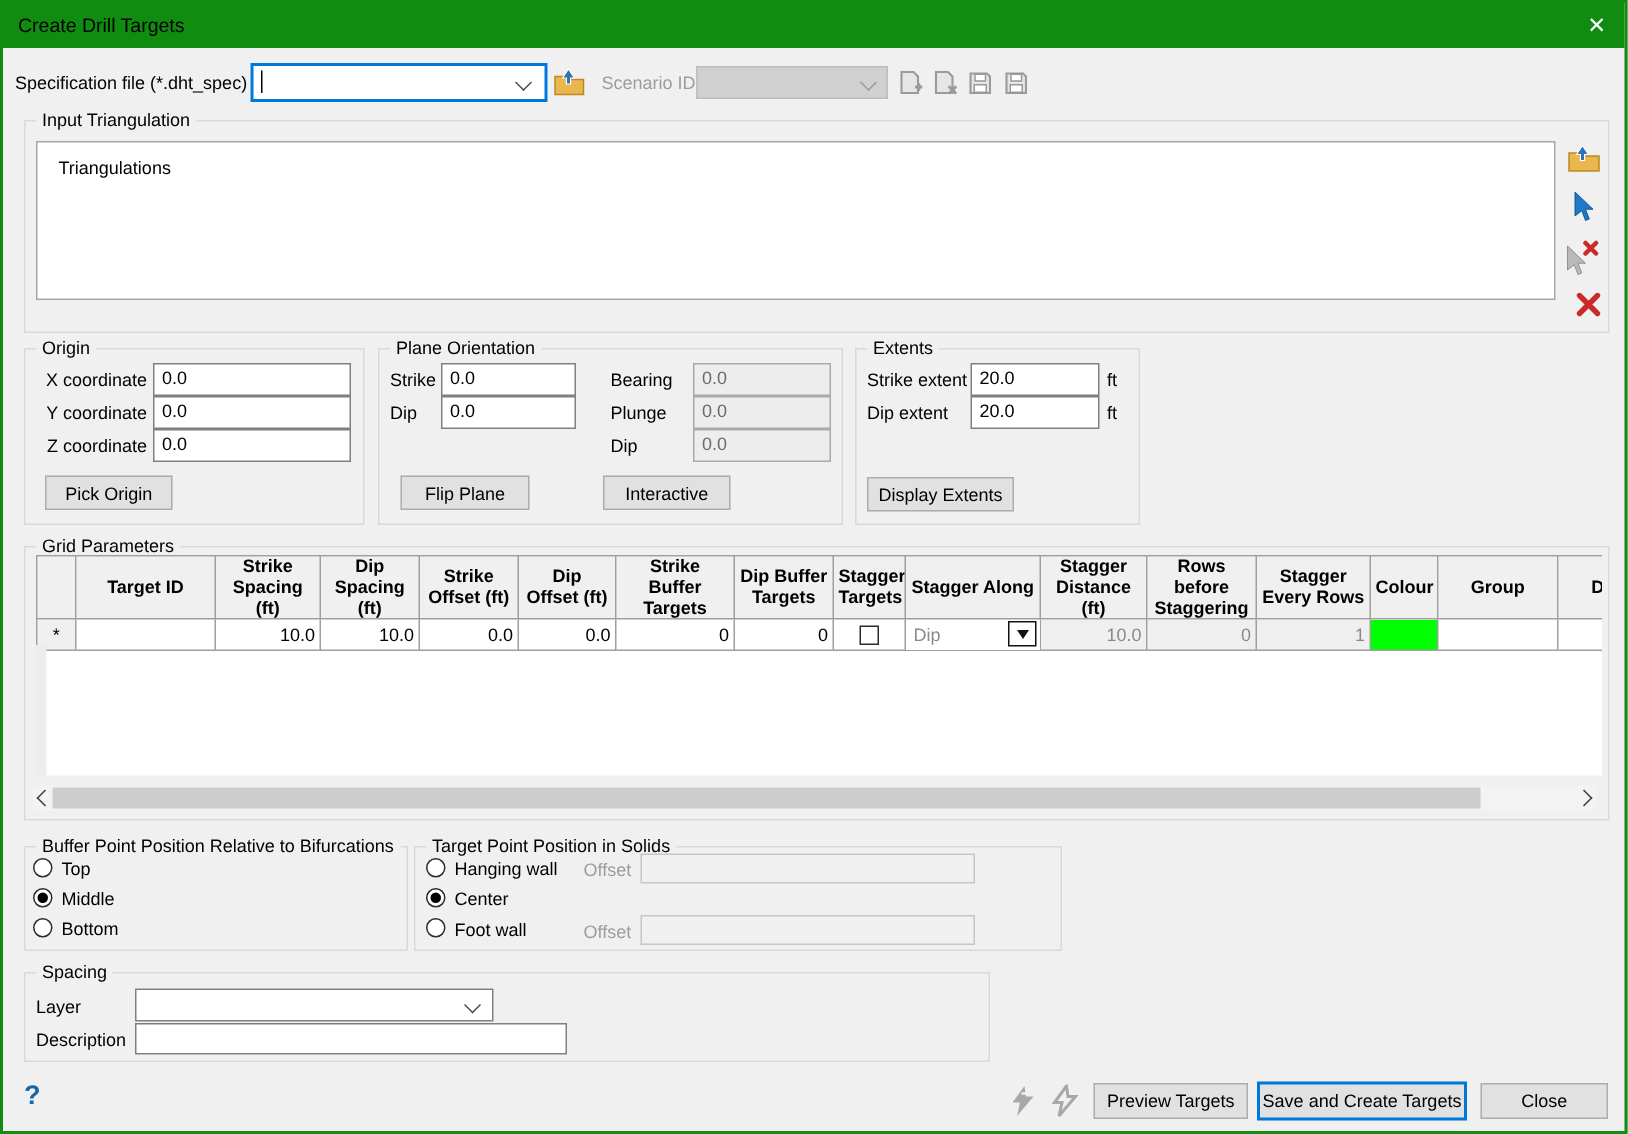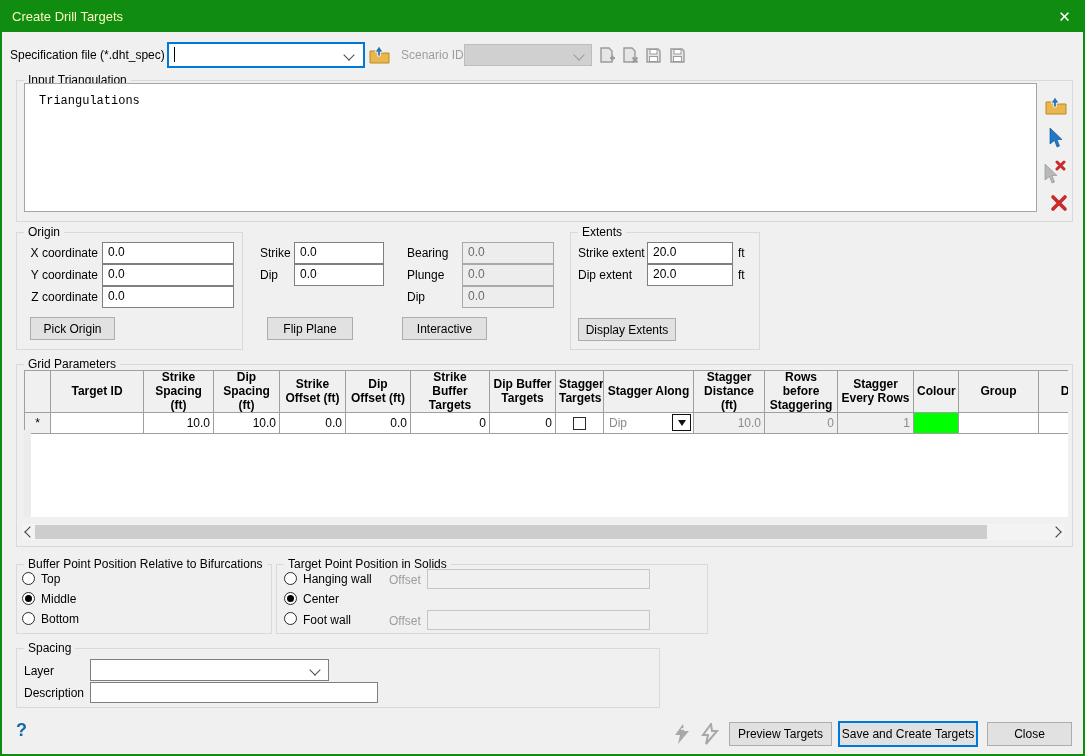--- a/index.html
+++ b/index.html
@@ -1,21 +1,21 @@
 <!DOCTYPE html>
 <html><head>
 <meta charset="utf-8">
 <style>
   html,body{margin:0;padding:0;}
   body{font-family:"Liberation Sans","DejaVu Sans",sans-serif;background:#555;}
   #app{position:relative;width:1085px;height:756px;background:#f0f0f0;box-sizing:border-box;
        border:2px solid #108c10;overflow:hidden;font-size:12px;color:#000;}
   .abs{position:absolute;}
   .titlebar{position:absolute;left:0;top:0;width:1085px;height:30px;background:#108c10;}
-  .title-text{position:absolute;left:10px;top:7px;color:#fef9c3;font-size:13px;}
+  .title-text{position:absolute;left:10px;top:7px;color:#000000;font-size:13px;}
   .close-btn{position:absolute;right:0;top:0;width:45px;height:30px;display:flex;align-items:center;
        justify-content:center;color:#fff;font-size:15px;}
   .lbl{position:absolute;font-size:12px;white-space:nowrap;line-height:14px;}
   .lbl.gray{color:#9d9d9d;}
   .grp{position:absolute;border:1px solid #d9d9d9;box-sizing:border-box;}
   .glabel{position:absolute;top:-8px;left:7px;background:#f0f0f0;padding:0 4px;font-size:12px;line-height:15px;white-space:nowrap;}
   .tf{position:absolute;border:1px solid #7f7f7f;background:#fff;box-sizing:border-box;
       font-size:12px;line-height:19px;padding:0 5px;white-space:nowrap;overflow:hidden;}
   .tf.dis{background:#ededed;color:#6b6b6b;border-color:#a9a9a9;}
   .btn{position:absolute;background:#e1e1e1;border:1px solid #adadad;box-sizing:border-box;
@@ -91,21 +91,21 @@
   </svg>
   <svg class="icon16" style="left:667px;top:45px;">
     <path d="M2 2 h11 l2 2 v11 h-13 z" fill="#e6e6e6" stroke="#9a9a9a" stroke-width="1.4"></path>
     <rect x="5" y="2.5" width="7" height="4.5" fill="#fff" stroke="#9a9a9a"></rect>
     <rect x="4.5" y="9.5" width="8" height="5" fill="#fff" stroke="#9a9a9a"></rect>
   </svg>
 
   <div class="grp" style="left:14px;top:78px;width:1057px;height:142px;">
     <div class="glabel">Input Triangulation</div>
   </div>
-  <div class="listbox" style="left:22px;top:81px;width:1013px;height:129px;font-family:Liberation Mono, monospace;">
+  <div class="listbox" style="left:22px;top:92px;width:1013px;height:106px;">
     <div class="lbl" style="left:14px;top:10px;">Triangulations</div>
   </div>
   <svg class="abs" style="left:1043px;top:93px;" width="22" height="20">
     <path d="M1 7 h6 l2 2 h12 v10 h-20 z" fill="#e9b64f" stroke="#b98a1f"></path>
     <path d="M6 8 l4 -6 4 6 h-2.6 v4 h-2.8 v-4 z" fill="#2e75b6" stroke="#fff" stroke-width="0.8"></path>
   </svg>
   <svg class="abs" style="left:1047px;top:126px;" width="16" height="20">
     <polygon points="1,0 1,16 5.5,12.5 8,19 10.5,18 8,11.5 13,11.5" fill="#1f78c8" stroke="#0d4f8a" stroke-width="0.6"></polygon>
   </svg>
   <svg class="abs" style="left:1042px;top:158px;" width="24" height="24">
@@ -120,20 +120,23 @@
     <div class="glabel">Origin</div>
   </div>
   <div class="lbl" style="left:20px;top:244px;width:76px;text-align:right;">X coordinate</div>
   <div class="tf" style="left:100px;top:240px;width:132px;height:22px;">0.0</div>
   <div class="lbl" style="left:20px;top:266px;width:76px;text-align:right;">Y coordinate</div>
   <div class="tf" style="left:100px;top:262px;width:132px;height:22px;">0.0</div>
   <div class="lbl" style="left:20px;top:288px;width:76px;text-align:right;">Z coordinate</div>
   <div class="tf" style="left:100px;top:284px;width:132px;height:22px;">0.0</div>
   <div class="btn" style="left:28px;top:315px;width:85px;height:23px;">Pick Origin</div>
 
+  <div class="grp" style="left:250px;top:230px;width:310px;height:118px;">
+    <div class="glabel">Plane Orientation</div>
+  </div>
   <div class="lbl" style="left:258px;top:244px;width:28px;text-align:left;">Strike</div>
   <div class="tf" style="left:292px;top:240px;width:90px;height:22px;">0.0</div>
   <div class="lbl" style="left:258px;top:266px;width:28px;text-align:left;">Dip</div>
   <div class="tf" style="left:292px;top:262px;width:90px;height:22px;">0.0</div>
   <div class="lbl" style="left:405px;top:244px;">Bearing</div>
   <div class="tf dis" style="left:460px;top:240px;width:92px;height:22px;">0.0</div>
   <div class="lbl" style="left:405px;top:266px;">Plunge</div>
   <div class="tf dis" style="left:460px;top:262px;width:92px;height:22px;">0.0</div>
   <div class="lbl" style="left:405px;top:288px;">Dip</div>
   <div class="tf dis" style="left:460px;top:284px;width:92px;height:22px;">0.0</div>

